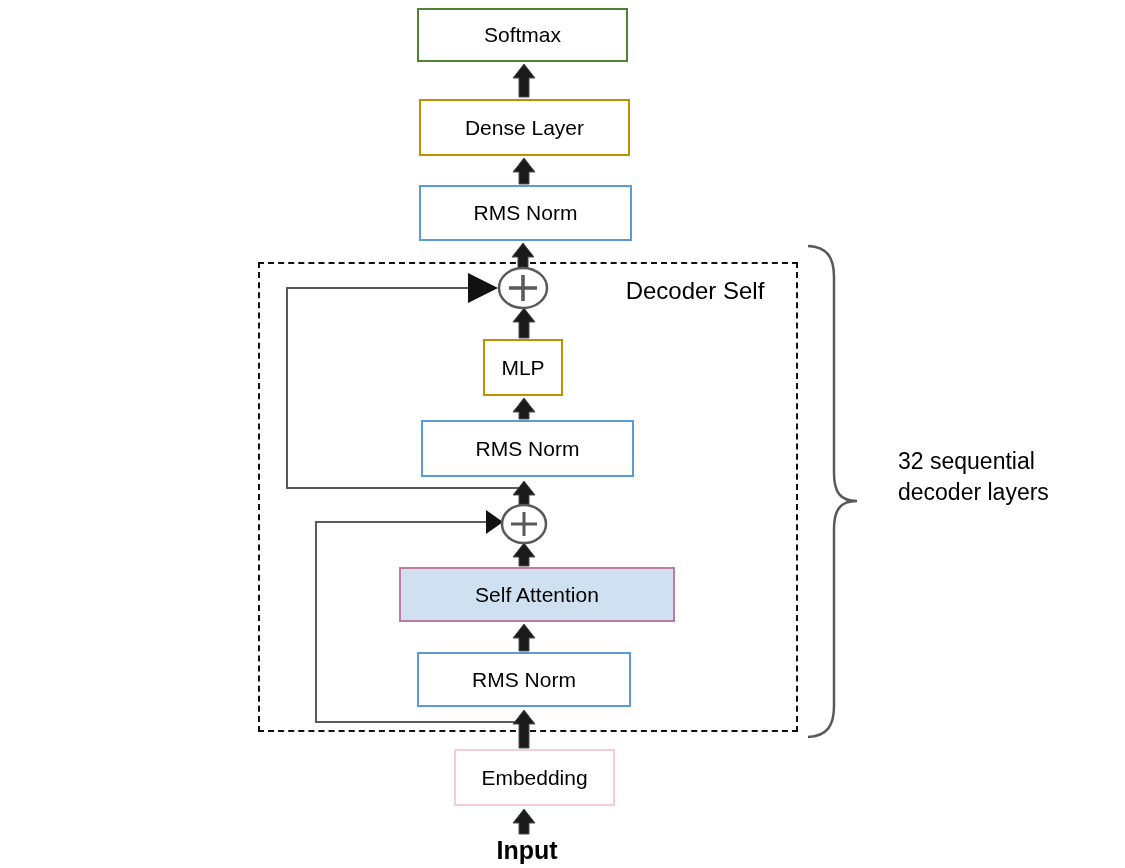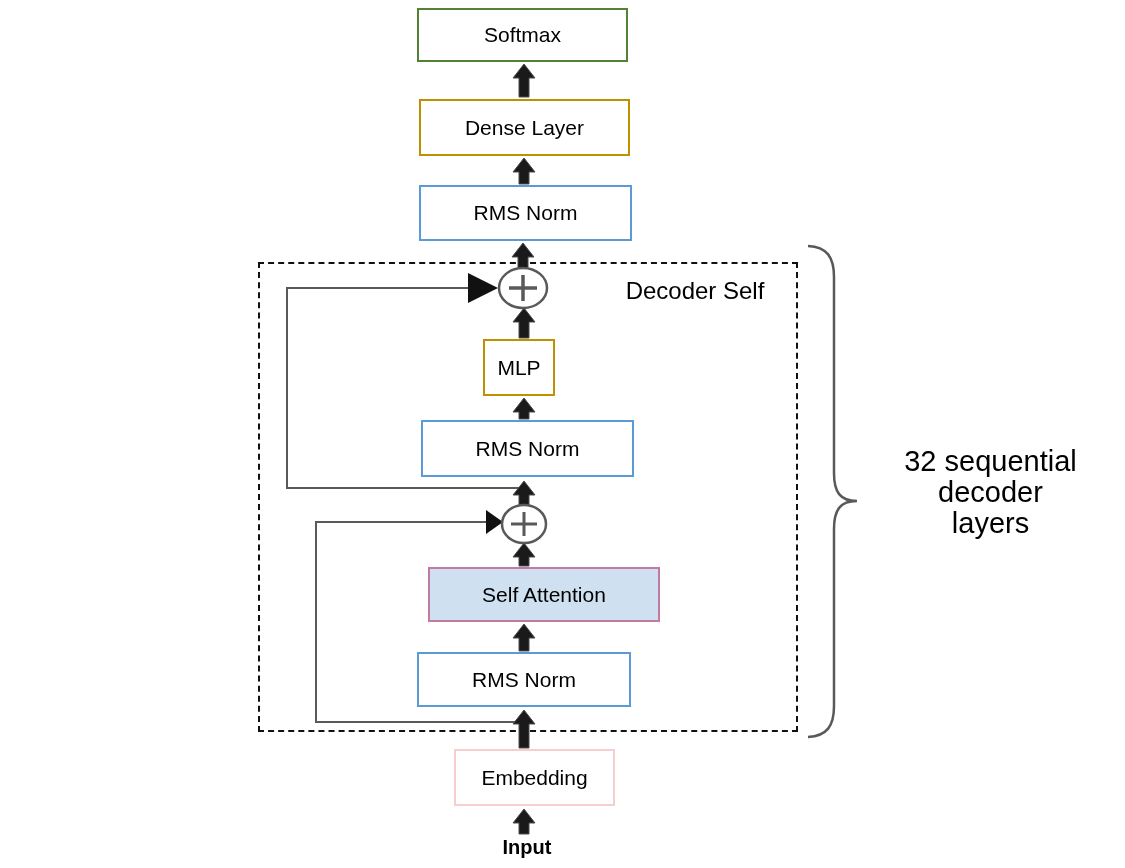--- a/index.html
+++ b/index.html
@@ -22,42 +22,42 @@
     background:#ffffff;
     border:2px solid #000;
     display:flex;align-items:center;justify-content:center;
     font-size:21px;color:#000;
     box-sizing:border-box;
     z-index:3;
   }
   .box-softmax{left:417px;top:8px;width:211px;height:54px;border-color:var(--c-softmax_border);}
   .box-dense{left:419px;top:99px;width:211px;height:57px;border-color:var(--c-dense_border);}
   .box-rms-top{left:419px;top:185px;width:213px;height:56px;border-color:var(--c-rms_border);}
-  .box-mlp{left:483px;top:339px;width:72px;height:57px;border-color:var(--c-mlp_border);}
+  .box-mlp{left:483px;top:339px;width:80px;height:57px;border-color:var(--c-mlp_border);}
   .box-rms-mid{left:421px;top:420px;width:213px;height:57px;border-color:var(--c-rms_border);}
-  .box-self-attn{left:428px;top:567px;width:232px;height:55px;border-color:var(--c-self_attention_border);background:var(--c-self_attention_fill);}
+  .box-self-attn{left:399px;top:567px;width:276px;height:55px;border-color:var(--c-self_attention_border);background:var(--c-self_attention_fill);}
   .box-rms-bottom{left:417px;top:652px;width:214px;height:55px;border-color:var(--c-rms_border);}
   .box-embedding{left:446px;top:749px;width:161px;height:57px;border-color:var(--c-embedding_border);margin-left:8px;}
 
   .decoder-boundary{
     position:absolute;left:258px;top:262px;width:540px;height:470px;
     border:2px dashed #111;box-sizing:border-box;background:transparent;z-index:1;
   }
 
   .label-decoder-layer{
     position:absolute;left:595px;top:277px;width:200px;
     font-size:24px;text-align:center;z-index:3;
   }
   .label-brace{
     position:absolute;left:898px;top:446px;width:185px;
-    font-size:29px;line-height:31px;text-align:center;z-index:3;
+    font-size:23px;line-height:31px;text-align:left;z-index:3;
   }
   .label-input{
     position:absolute;left:462px;top:836px;width:130px;
-    font-size:20px;font-weight:bold;text-align:center;z-index:3;
+    font-size:25px;font-weight:bold;text-align:center;z-index:3;
   }
 
   svg.overlay{position:absolute;left:0;top:0;z-index:2;}
   .flow-arrow{fill:var(--c-arrow);stroke:#4d4d4d;stroke-width:1;}
   .skip{stroke:var(--c-connector);stroke-width:2;fill:none;}
   .skip-head{fill:#111;stroke:none;}
   .add-circle{fill:#ffffff;stroke:var(--c-connector);stroke-width:2.5;}
   .add-plus{stroke:var(--c-connector);fill:none;}
   .brace{stroke:var(--c-connector);stroke-width:2.5;fill:none;}
 </style>

